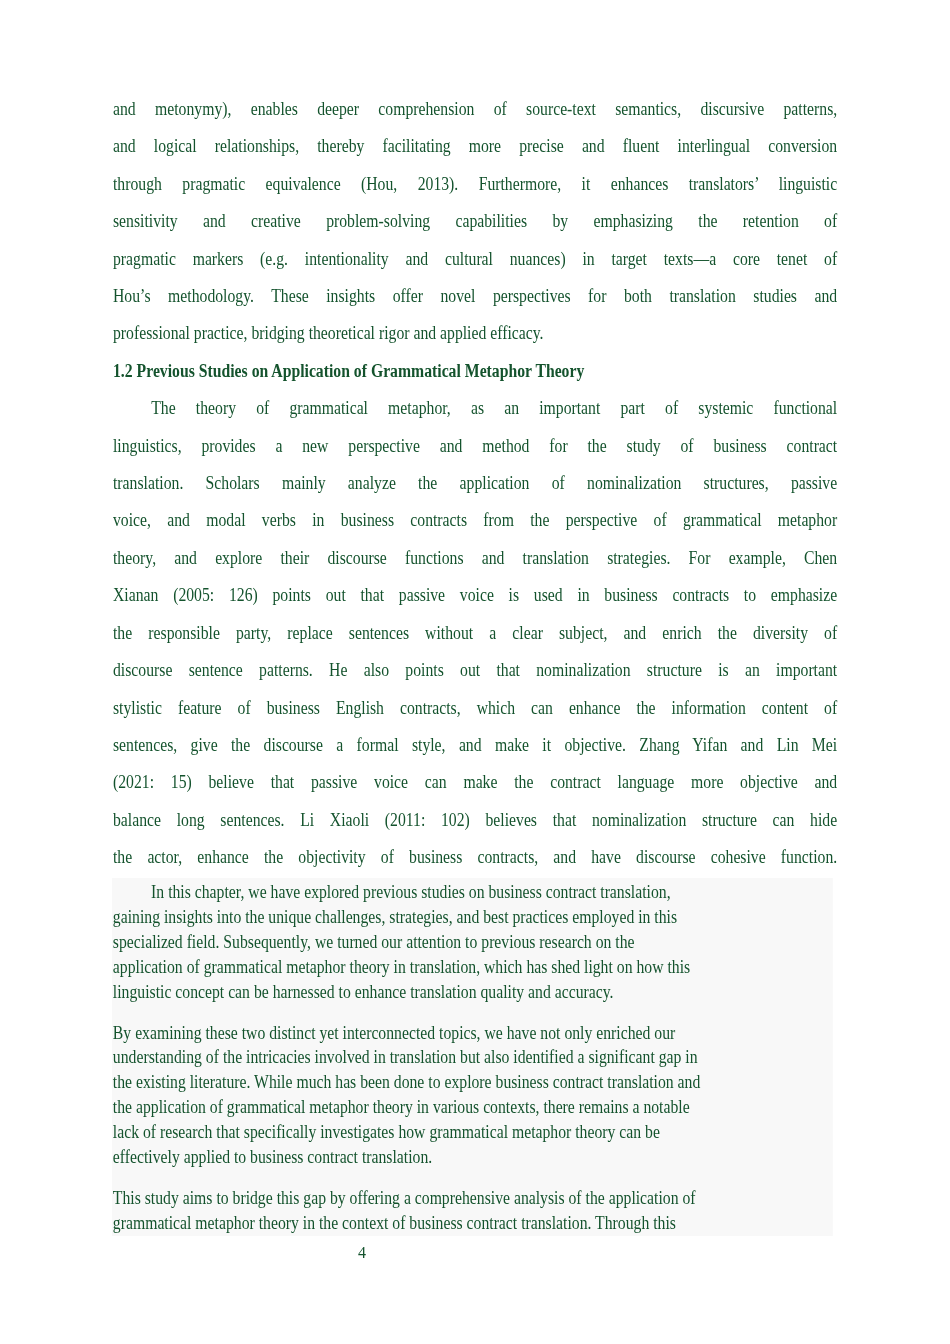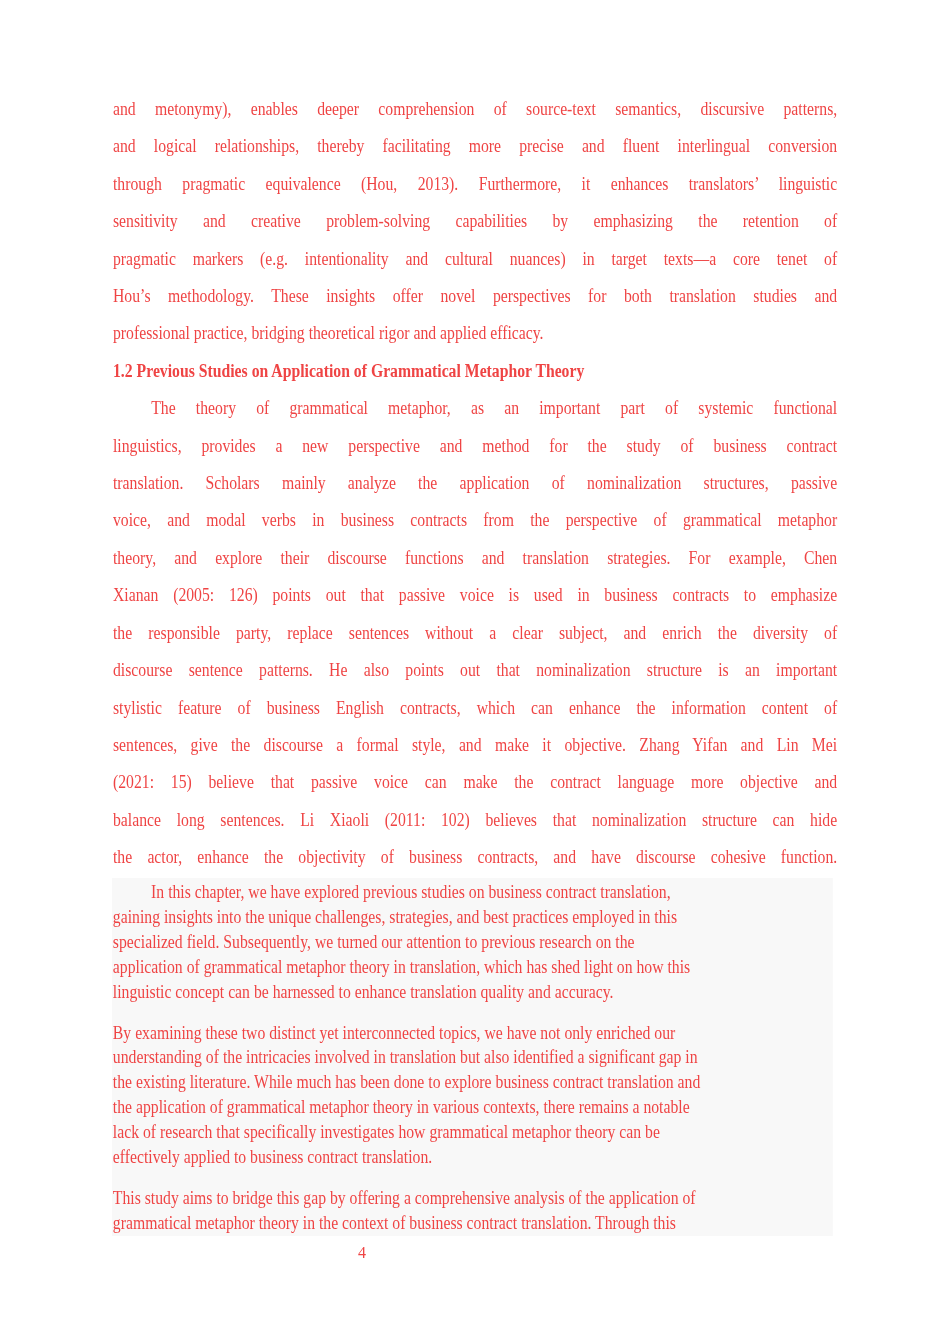--- a/index.html
+++ b/index.html
@@ -7,21 +7,21 @@
     padding: 0;
     background: #ffffff;
   }
   .page {
     position: relative;
     width: 950px;
     height: 1344px;
     background: #ffffff;
     overflow: hidden;
     font-family: "Liberation Serif", "DejaVu Serif", serif;
-    color: #ef4444;
+    color: #14532d;
   }
   
   .main-block {
     position: absolute;
     left: 113px;
     top: 91px;
     width: 852px;
     transform: scaleX(0.85);
     transform-origin: left top;
     font-size: 18.5px;

